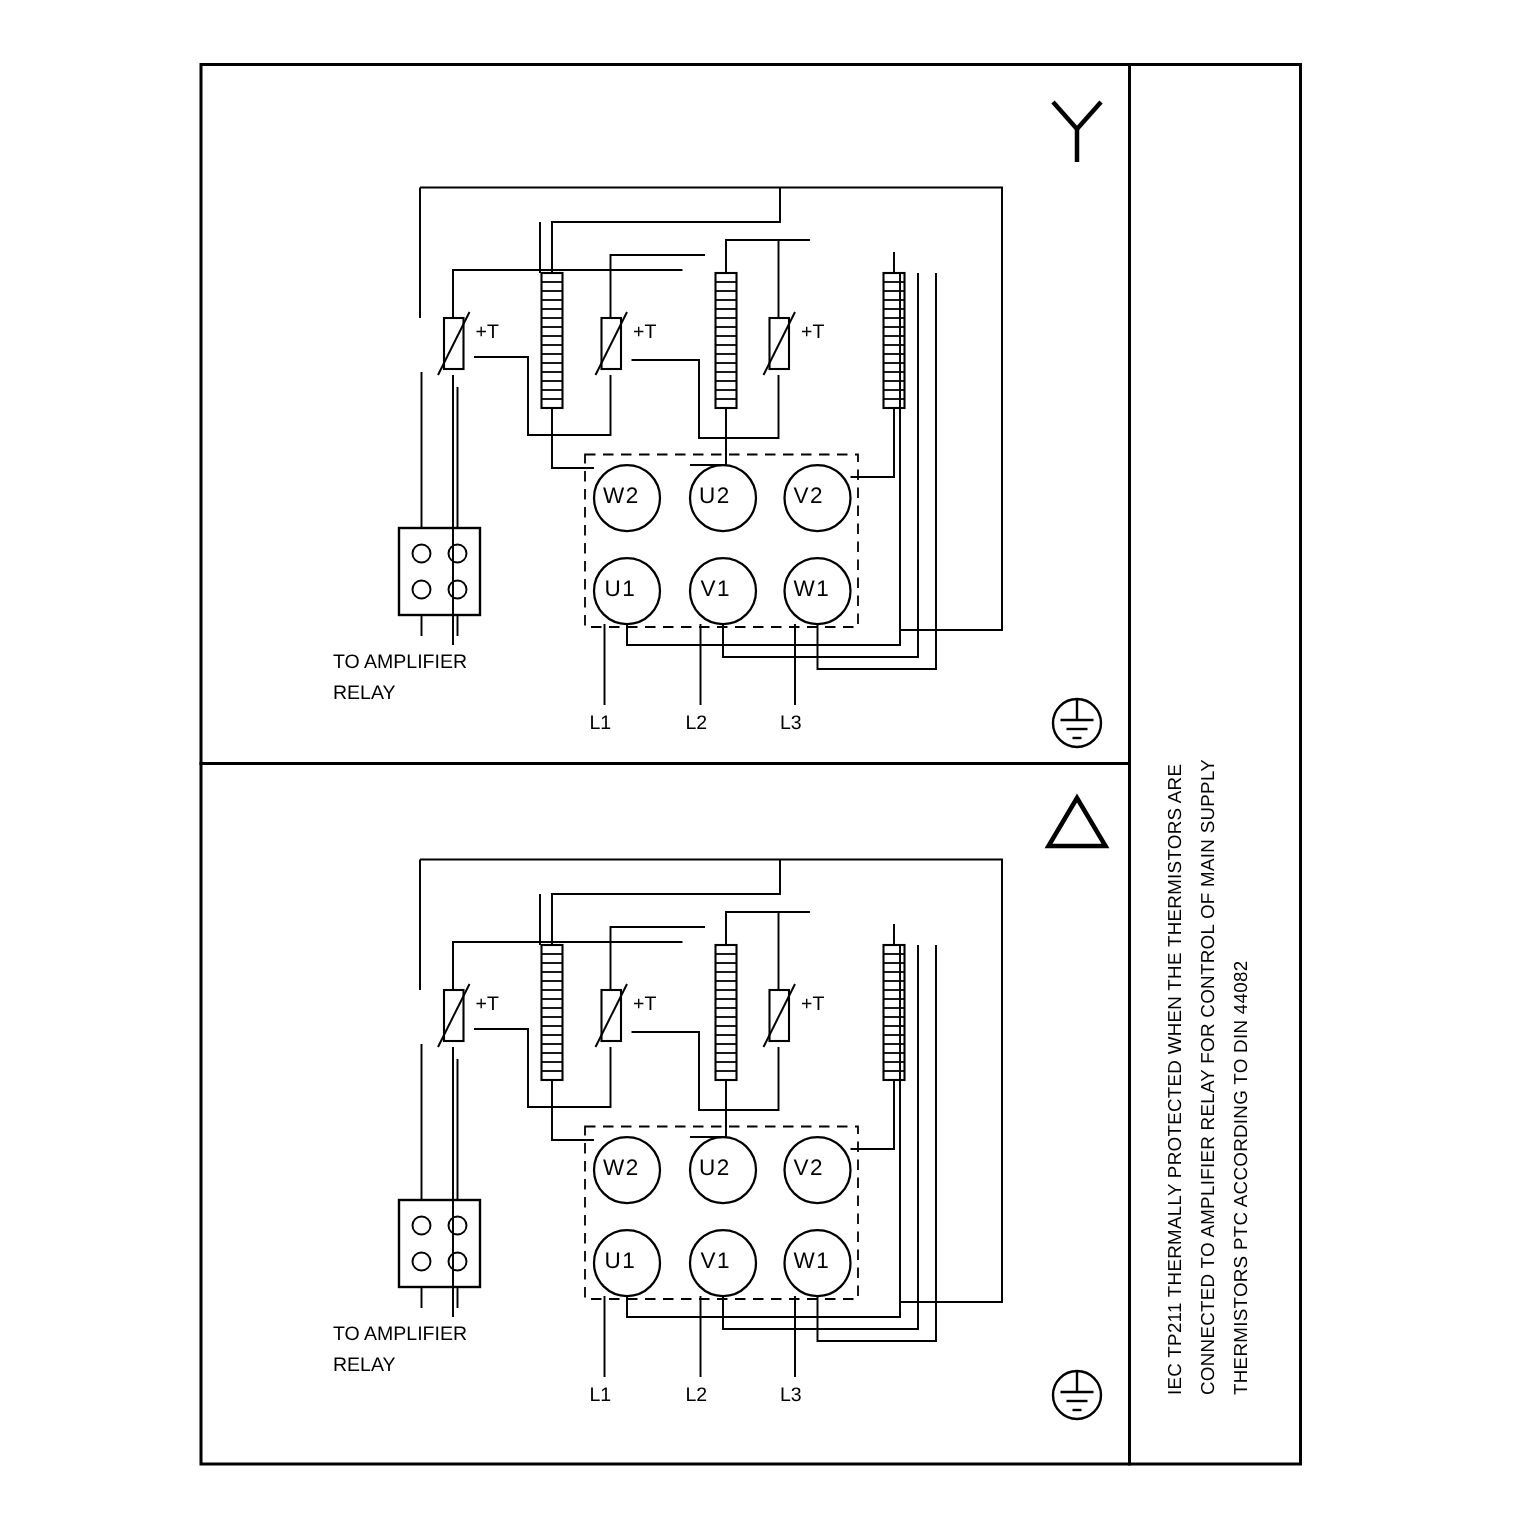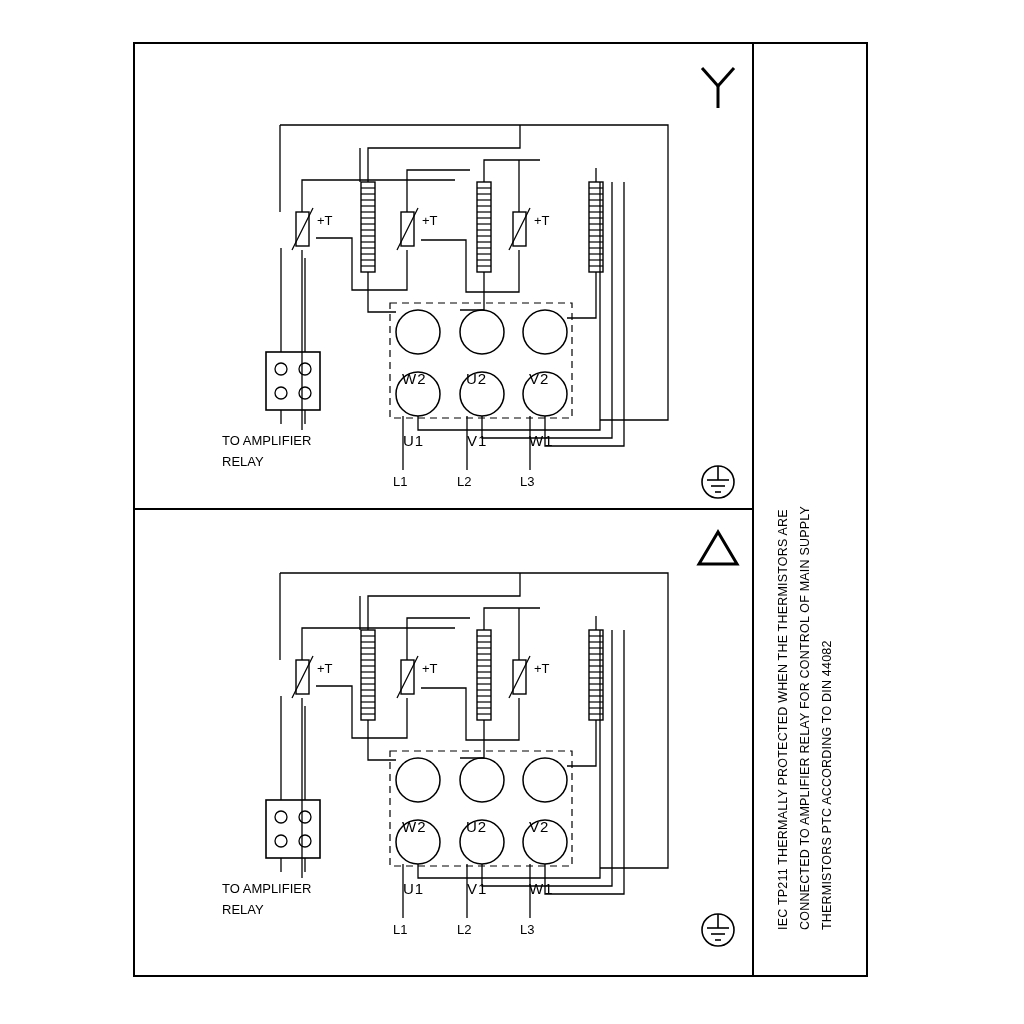--- a/index.html
+++ b/index.html
@@ -18,21 +18,21 @@
 
   .lbl{position:absolute;font-size:13px;color:#000;white-space:pre;}
 
   
   #notes-block{position:absolute;left:756px;top:330px;width:110px;height:620px;}
   .vnote{position:absolute;transform-origin:0 0;transform:rotate(-90deg);white-space:nowrap;font-size:12.5px;letter-spacing:.2px;}
 
   
   svg.lay{position:absolute;left:0;top:0;width:1024px;height:1024px;overflow:visible;}
 
-  .term-label{position:absolute;font-size:15px;letter-spacing:1px;margin-top:48px;}
+  .term-label{position:absolute;font-size:15px;letter-spacing:1px;}
 </style>
 </head>
 <body>
 
 <div class="sheet">
 
   <div class="frame" id="outer-frame"></div>
   <div id="panel-divider"></div>
   <div id="notes-divider"></div>
 

